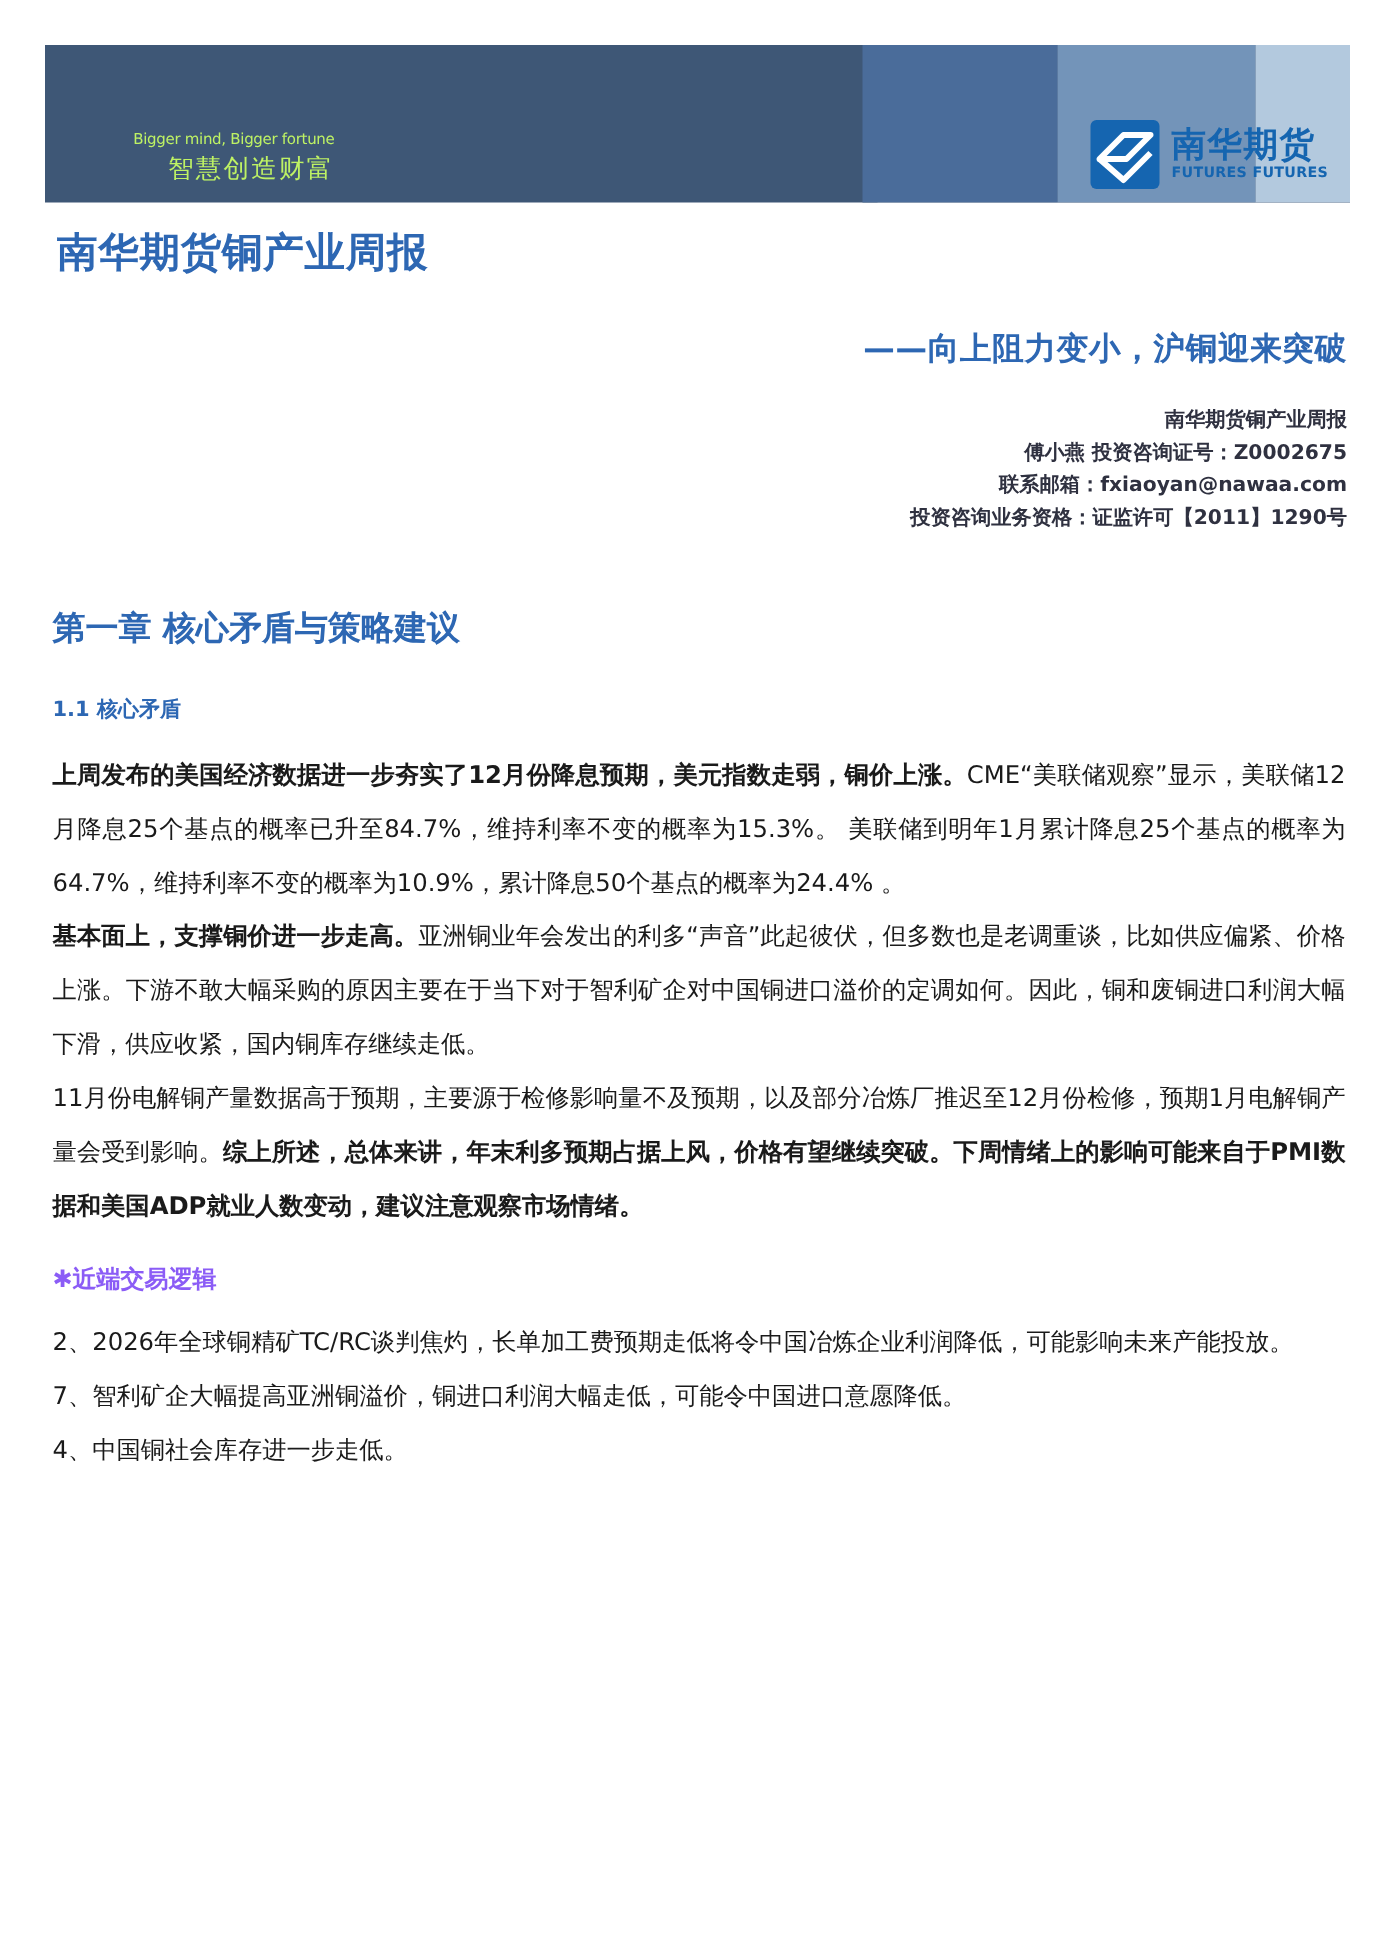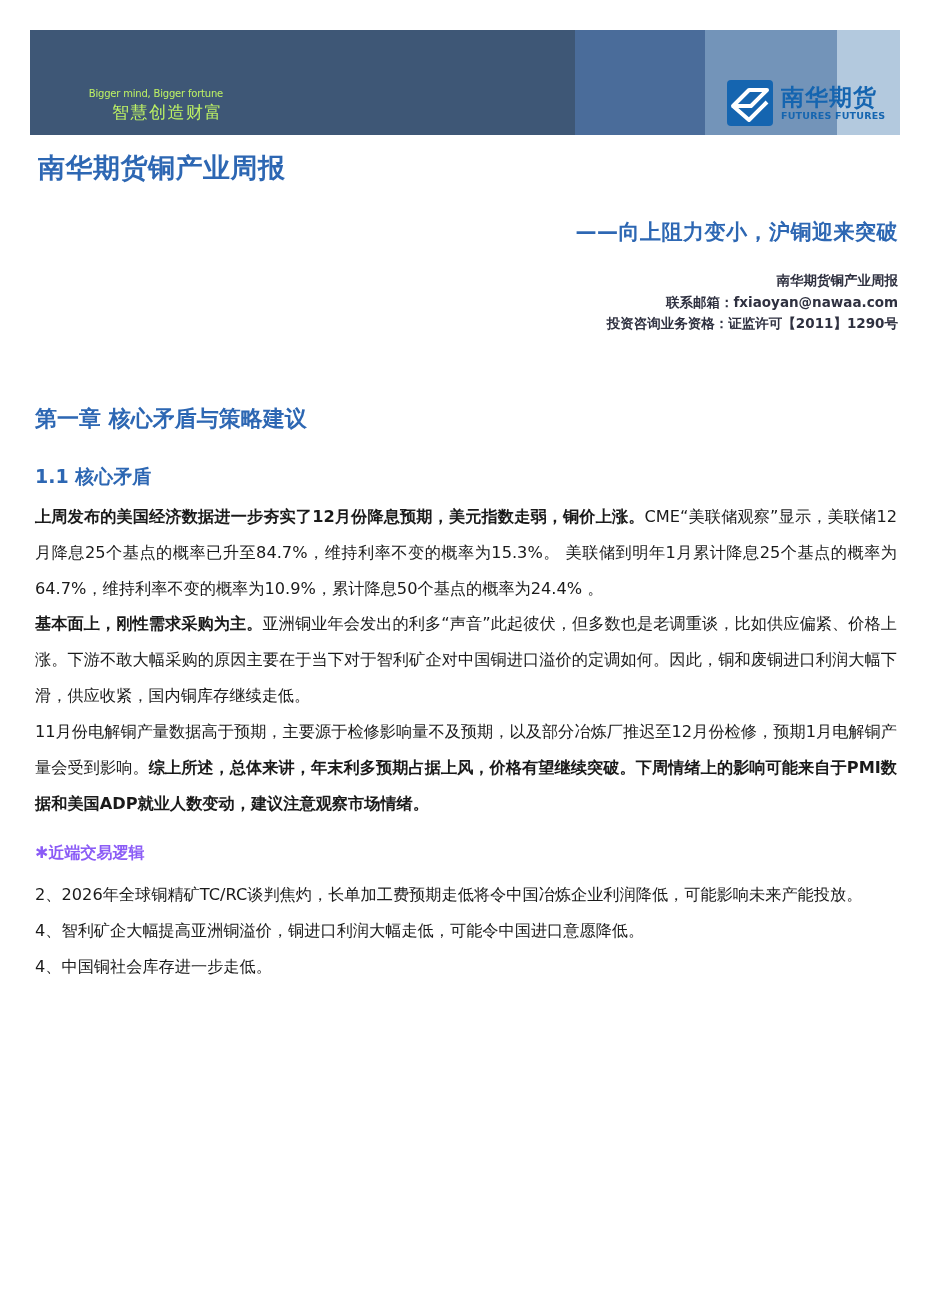--- a/index.html
+++ b/index.html
@@ -21,21 +21,21 @@
   .logo-text { margin-left: 8px; color: #1565b0; }
   .logo-text .cn { font-size: 23px; font-weight: bold; letter-spacing: 1px; line-height: 26px; }
   .logo-text .en { font-size: 9.5px; font-weight: bold; letter-spacing: 0.2px; line-height: 12px; }
 
   .doc-title { position: absolute; left: 38px; top: 150px; font-size: 27px; font-weight: bold; color: #2d67b3; letter-spacing: 0.5px; }
   .doc-subtitle { position: absolute; right: 32px; top: 218px; font-size: 21px; font-weight: bold; color: #2d67b3; letter-spacing: 0.5px; }
 
   .author-block { position: absolute; right: 32px; top: 270px; text-align: right; font-size: 13.5px; font-weight: bold; color: #2f3140; line-height: 21.5px; }
 
   .chapter { position: absolute; left: 35px; top: 404px; font-size: 22px; font-weight: bold; color: #2d67b3; }
-  .section { position: absolute; left: 35px; top: 464px; font-size: 19px; font-weight: bold; color: #2d67b3; }
+  .section { position: absolute; left: 35px; top: 464px; font-size: 14px; font-weight: bold; color: #2d67b3; }
 
   .body-text { position: absolute; left: 35px; width: 862px; font-size: 16.2px; line-height: 36px; color: #1a1a1a; text-align: justify; }
   .body-text b { font-weight: bold; }
   .p1 { top: 499px; }
   .p2 { top: 606px; }
   .p3 { top: 714px; }
 
   .logic-heading { position: absolute; left: 35px; top: 843px; font-size: 16px; font-weight: bold; color: #8b5cf6; }
   .logic-list { position: absolute; left: 35px; top: 877px; width: 862px; font-size: 16.2px; line-height: 36px; color: #1a1a1a; margin: 0; padding: 0; list-style: none; }
   .logic-list li { margin: 0; padding: 0; }
@@ -66,38 +66,39 @@
       <div class="en">FUTURES FUTURES</div>
     </div>
   </div>
 </div>
 
 <div class="doc-title">南华期货铜产业周报</div>
 <div class="doc-subtitle">——向上阻力变小，沪铜迎来突破</div>
 
 <div class="author-block">
   <div>南华期货铜产业周报</div>
+  <div>傅小燕 投资咨询证号：Z0002675</div>
   <div>联系邮箱：fxiaoyan@nawaa.com</div>
   <div>投资咨询业务资格：证监许可【2011】1290号</div>
 </div>
 
 <div class="chapter">第一章 核心矛盾与策略建议</div>
 <div class="section">1.1 核心矛盾</div>
 
 <div class="body-text p1">
   <b>上周发布的美国经济数据进一步夯实了12月份降息预期，美元指数走弱，铜价上涨。</b><span>CME“美联储观察”显示，美联储12月降息25个基点的概率已升至84.7%，维持利率不变的概率为15.3%。 美联储到明年1月累计降息25个基点的概率为64.7%，维持利率不变的概率为10.9%，累计降息50个基点的概率为24.4% 。</span>
 </div>
 
 <div class="body-text p2">
-  <b>基本面上，刚性需求采购为主。</b><span>亚洲铜业年会发出的利多“声音”此起彼伏，但多数也是老调重谈，比如供应偏紧、价格上涨。下游不敢大幅采购的原因主要在于当下对于智利矿企对中国铜进口溢价的定调如何。因此，铜和废铜进口利润大幅下滑，供应收紧，国内铜库存继续走低。</span>
+  <b>基本面上，支撑铜价进一步走高。</b><span>亚洲铜业年会发出的利多“声音”此起彼伏，但多数也是老调重谈，比如供应偏紧、价格上涨。下游不敢大幅采购的原因主要在于当下对于智利矿企对中国铜进口溢价的定调如何。因此，铜和废铜进口利润大幅下滑，供应收紧，国内铜库存继续走低。</span>
 </div>
 
 <div class="body-text p3">
   <span>11月份电解铜产量数据高于预期，主要源于检修影响量不及预期，以及部分冶炼厂推迟至12月份检修，预期1月电解铜产量会受到影响。</span><b>综上所述，总体来讲，年末利多预期占据上风，价格有望继续突破。下周情绪上的影响可能来自于PMI数据和美国ADP就业人数变动，建议注意观察市场情绪。</b>
 </div>
 
 <div class="logic-heading">✱近端交易逻辑</div>
 
 <ul class="logic-list">
   <li>2、2026年全球铜精矿TC/RC谈判焦灼，长单加工费预期走低将令中国冶炼企业利润降低，可能影响未来产能投放。</li>
-  <li>4、智利矿企大幅提高亚洲铜溢价，铜进口利润大幅走低，可能令中国进口意愿降低。</li>
+  <li>7、智利矿企大幅提高亚洲铜溢价，铜进口利润大幅走低，可能令中国进口意愿降低。</li>
   <li>4、中国铜社会库存进一步走低。</li>
 </ul>
 
 </body></html>

